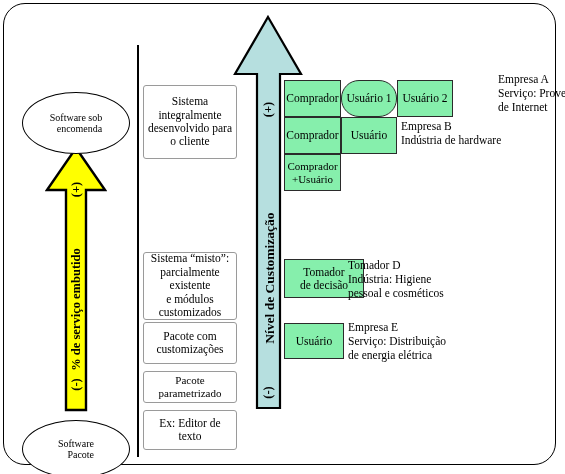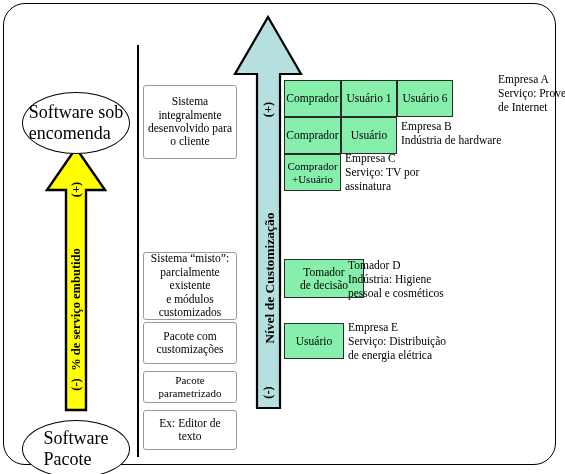--- a/index.html
+++ b/index.html
@@ -41,23 +41,23 @@
   
   .ellipse {
     position: absolute;
     border: 1.8px solid #000000;
     border-radius: 50%;
     background: #ffffff;
     box-sizing: border-box;
     display: flex;
     align-items: center;
     justify-content: center;
-    text-align: left;
+    text-align: right;
     line-height: 1.15;
-    font-size: 18px;
+    font-size: 10px;
     color: #000;
   }
   #ellipse-top {
     left: 22px; top: 92px; width: 108px; height: 62px;
     z-index: 5;
   }
   #ellipse-bottom {
     left: 22px; top: 420px; width: 108px; height: 58px;
     z-index: 5;
   }
@@ -233,46 +233,43 @@
       <polygon points="36,3 69,60 48,60 48,394 25,394 25,60 3,60" fill="#b6dfdf" stroke="#000000" stroke-width="2.2" stroke-linejoin="miter"></polygon>
     </svg>
   </div>
   <div class="arrow-vlabel" id="cyan-plus">(+)</div>
   <div class="arrow-vlabel" id="cyan-caption">Nível de Customização</div>
   <div class="arrow-vlabel" id="cyan-minus">(-)</div>
 
   <div class="cell" style="left:284px; top:80px; width:57px; height:37px;">
     <span style="white-space:pre-line">Comprador</span>
   </div>
-  <div class="cell" style="left:341px; top:80px; width:56px; height:37px;">
+  <div class="cell" style="left:341px; top:80px; width:56px; height:37px;border-radius:18px;">
     <span style="white-space:pre-line">Usuário 1</span>
   </div>
   <div class="cell" style="left:397px; top:80px; width:56px; height:37px;">
-    <span style="white-space:pre-line">Usuário 6</span>
+    <span style="white-space:pre-line">Usuário 2</span>
   </div>
   <div class="note" style="left:459px; top:72px; width:104px;margin-left:39px;">Empresa A
 Serviço:  Provedor
    de Internet</div>
 
   <div class="cell" style="left:284px; top:117px; width:57px; height:37px;">
     <span style="white-space:pre-line">Comprador</span>
   </div>
   <div class="cell" style="left:341px; top:117px; width:56px; height:37px;">
     <span style="white-space:pre-line">Usuário</span>
   </div>
   <div class="note" style="left:401px; top:119px; width:150px;">Empresa B
 Indústria de hardware</div>
 
   <div class="cell" style="left:284px; top:154px; width:57px; height:37px;">
     <span style="white-space:pre-line; font-size:11px">Comprador
 +Usuário</span>
   </div>
-  <div class="note" style="left:345px; top:151px; width:130px;">Empresa C
-Serviço: TV por
-assinatura</div>
 
   <div class="cell" style="left:284px; top:259px; width:80px; height:39px;">
     <span style="white-space:pre-line">Tomador
 de decisão</span>
   </div>
   <div class="note" style="left:348px; top:258px; width:160px;">Tomador D
 Indústria:  Higiene
 pessoal e cosméticos</div>
 
   <div class="cell" style="left:284px; top:323px; width:60px; height:36px;">

